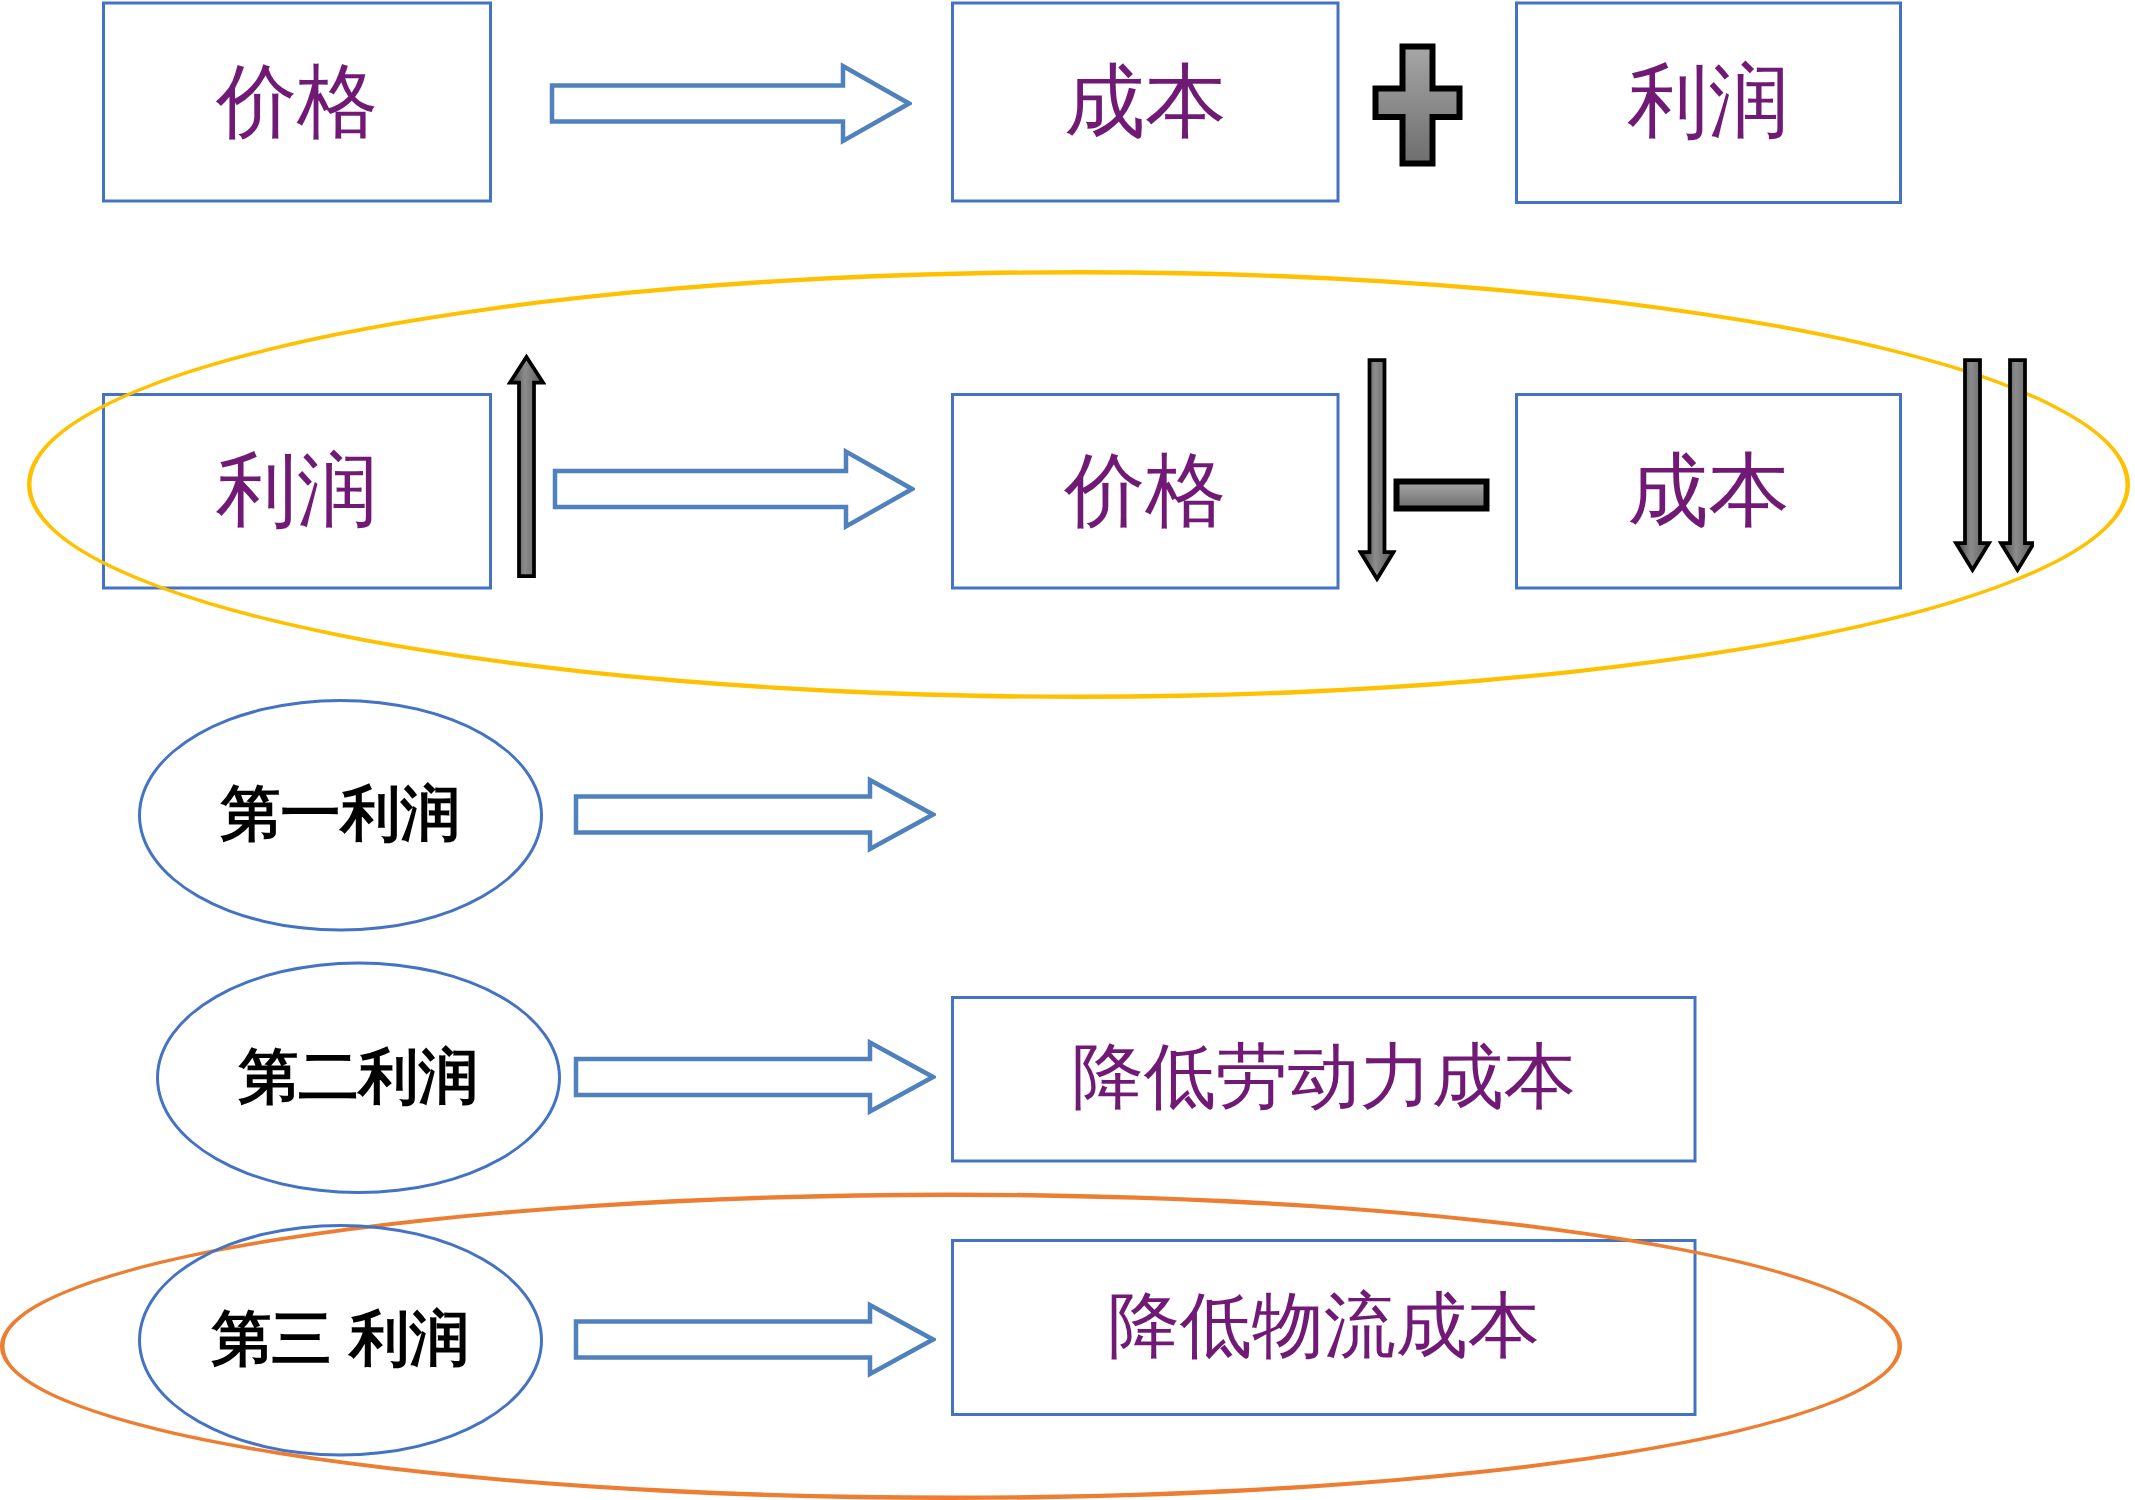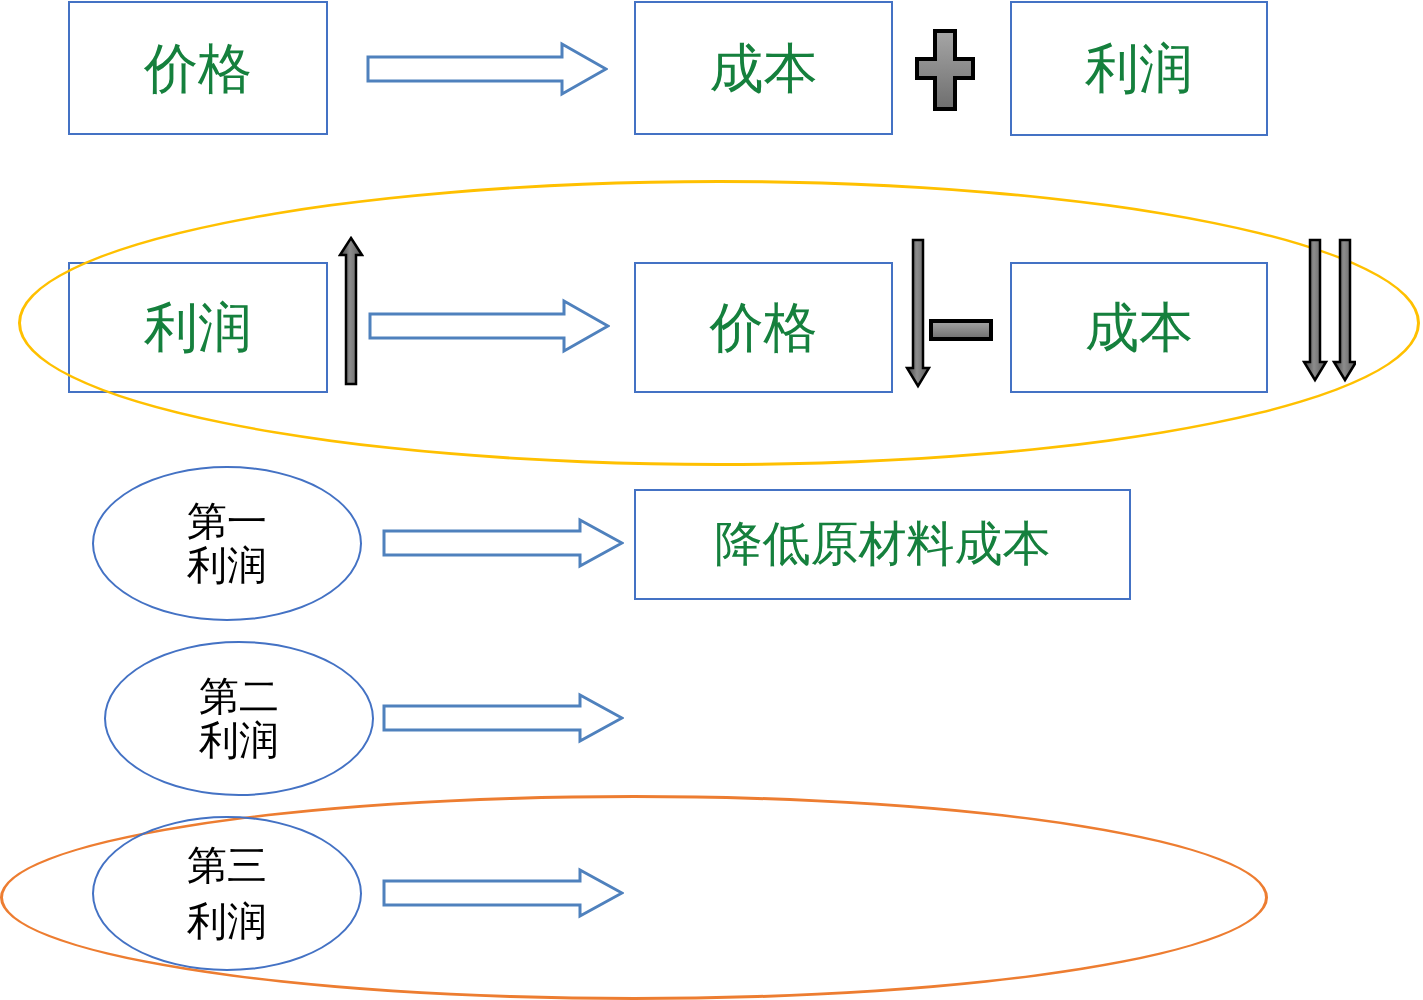--- a/index.html
+++ b/index.html
@@ -18,44 +18,44 @@
     overflow: hidden;
   }
   .box {
     position: absolute;
     box-sizing: border-box;
     border: 2px solid #4472C4;
     background: #ffffff;
     display: flex;
     align-items: center;
     justify-content: center;
-    color: #15803d;
+    color: #701a75;
     font-weight: 400;
     line-height: 1.05;
     text-align: center;
     white-space: nowrap;
   }
   .box.big     { font-size: 54px; }
   .box.measure { font-size: 48px; }
 
   .ellipse-node {
     position: absolute;
     box-sizing: border-box;
     border: 2px solid #4472C4;
     border-radius: 50%;
     background: transparent;
     display: flex;
-    flex-direction: column;
     align-items: center;
     justify-content: center;
     font-size: 40px;
     line-height: 1.08;
     color: #000000;
     text-align: center;
     z-index: 3;
+    font-weight: bold;
   }
 
   .big-ellipse {
     position: absolute;
     box-sizing: border-box;
     border-radius: 50%;
     background: transparent;
     z-index: 1;
     pointer-events: none;
   }
@@ -168,39 +168,40 @@
     <span>第一</span>
     <span>利润</span>
   </div>
 
   <div class="blockarrow" style="left:382px; top:517px; width:242px; height:52px;">
     <svg class="svgwrap" width="242" height="52" viewBox="0 0 242 52">
       <polygon points="2,14 198,14 198,3 240,26 198,49 198,38 2,38" fill="#ffffff" stroke="#4F81BD" stroke-width="3" stroke-linejoin="miter"></polygon>
     </svg>
   </div>
 
-  <div class="box measure" style="left:634px; top:489px; width:497px; height:111px;">降低原材料成本</div>
 
   <div class="ellipse-node" style="left:104px; top:641px; width:270px; height:155px;">
     <span>第二</span>
     <span>利润</span>
   </div>
 
   <div class="blockarrow" style="left:382px; top:692px; width:242px; height:52px;">
     <svg class="svgwrap" width="242" height="52" viewBox="0 0 242 52">
       <polygon points="2,14 198,14 198,3 240,26 198,49 198,38 2,38" fill="#ffffff" stroke="#4F81BD" stroke-width="3" stroke-linejoin="miter"></polygon>
     </svg>
   </div>
 
+  <div class="box measure" style="left:634px; top:664px; width:497px; height:111px;">降低劳动力成本</div>
 
   <div class="ellipse-node" style="left:92px; top:816px; width:270px; height:155px;gap:12px;">
     <span>第三</span>
     <span>利润</span>
   </div>
 
   <div class="blockarrow" style="left:382px; top:867px; width:242px; height:52px;">
     <svg class="svgwrap" width="242" height="52" viewBox="0 0 242 52">
       <polygon points="2,14 198,14 198,3 240,26 198,49 198,38 2,38" fill="#ffffff" stroke="#4F81BD" stroke-width="3" stroke-linejoin="miter"></polygon>
     </svg>
   </div>
 
+  <div class="box measure" style="left:634px; top:826px; width:497px; height:118px;">降低物流成本</div>
 
 </div>
 
 </body></html>

